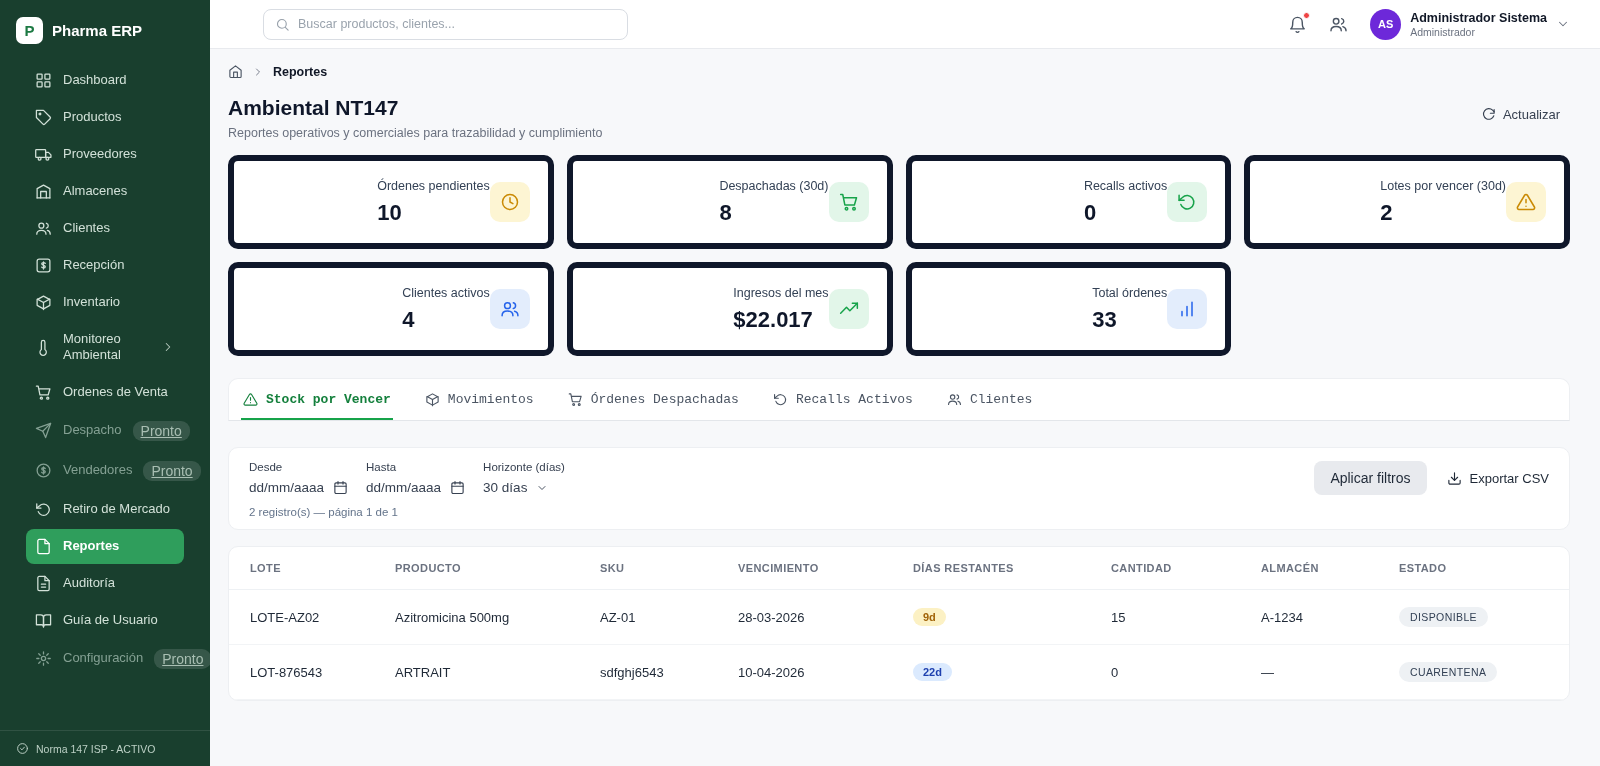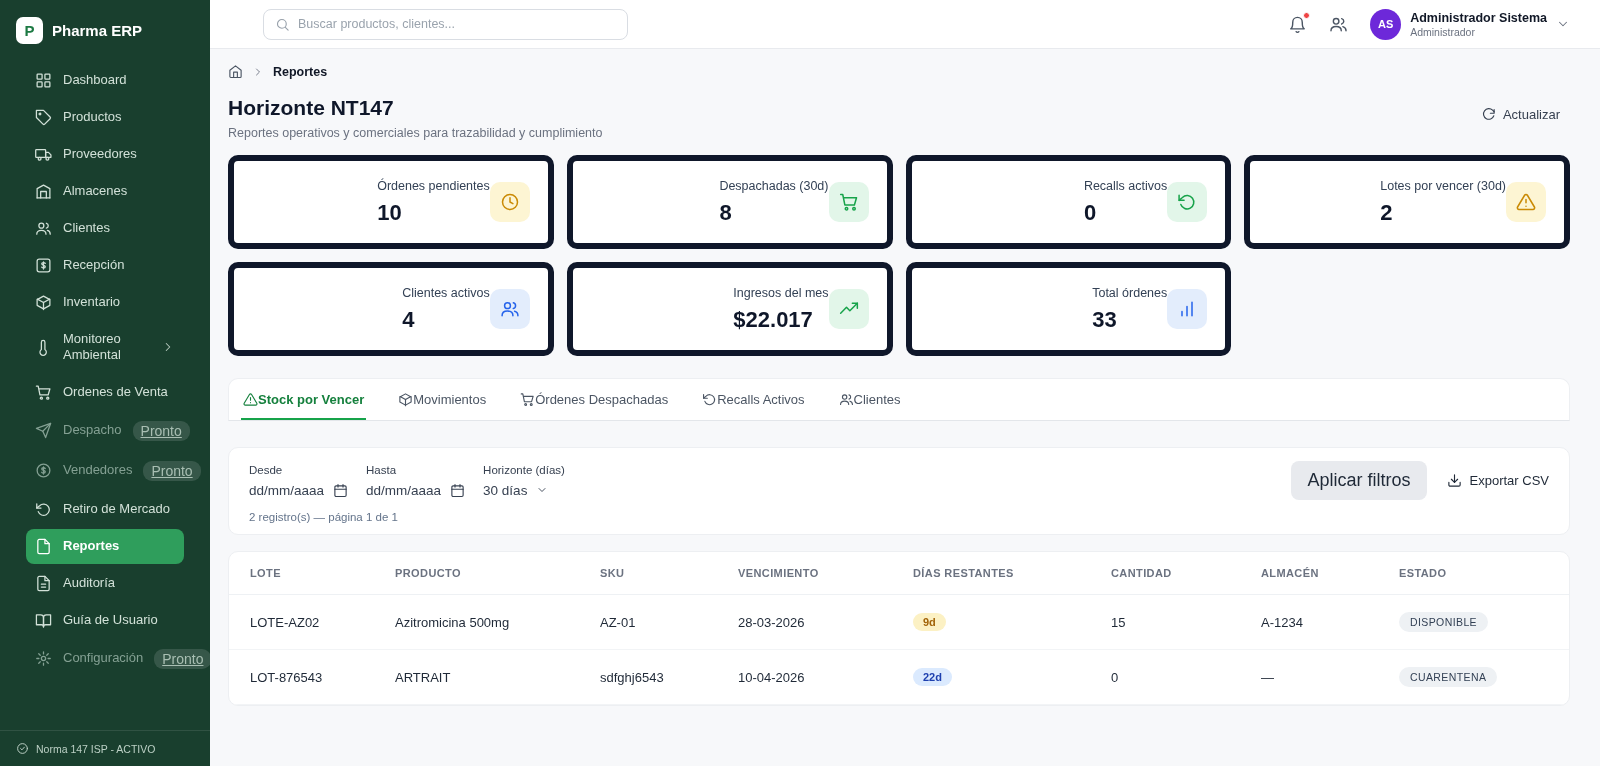--- a/index.html
+++ b/index.html
@@ -51,30 +51,30 @@
   .stats { display:grid; grid-template-columns:repeat(4,1fr); gap:13px; margin-top:15px; }
   .stat-card { background:#fff; border:6px solid #0f172a; border-radius:10px; padding:15px 18px; display:flex; align-items:center; justify-content:flex-end; height:94px; }
   .stat-label { font-size:12.5px; color:#334155; }
   .stat-value { font-size:22px; font-weight:bold; color:#0f172a; margin-top:7px; }
   .stat-icon { width:40px; height:40px; border-radius:10px; display:flex; align-items:center; justify-content:center; flex:none; }
   .tone-amber { background:#fdf5d3; color:#ca8a04; }
   .tone-green { background:#e2f6e9; color:#17a34a; }
   .tone-blue  { background:#e3edfc; color:#2563eb; }
 
   .tabs { display:flex; gap:30px; margin-top:22px; padding:0 12px; background:#fff; border:1px solid #edeff2; border-bottom:1px solid #e3e6ea; border-radius:10px 10px 0 0; }
-  .tab { display:flex; align-items:center; padding:13px 2px 11px; font-size:13px; color:#4b5563; background:none; border:none; border-bottom:2px solid transparent; cursor:pointer; font-family:Liberation Sans, sans-serif; }
+  .tab { display:flex; align-items:center; gap:8px; padding:13px 2px 11px; font-size:13px; color:#4b5563; background:none; border:none; border-bottom:2px solid transparent; cursor:pointer; font-family:Liberation Mono, monospace; }
   .tab.active { color:#15803d; border-bottom-color:#16a34a; font-weight:bold; }
 
   .filter-card { margin-top:26px; background:#fff; border:1px solid #edeff2; border-radius:10px; padding:13px 20px 11px; }
   .filter-row { display:flex; align-items:center; }
   .fields { display:flex; gap:18px; }
   .field-label { font-size:11.5px; color:#374151; margin-bottom:7px; }
   .field-value { display:flex; align-items:center; gap:9px; font-size:13.5px; color:#374151; cursor:pointer; }
   .filter-actions { margin-left:auto; display:flex; align-items:center; gap:20px; }
-  .btn-gray { background:#e8eaee; border:none; border-radius:8px; padding:9px 16px; font-size:18px; color:#1f2937; cursor:pointer; font-family:inherit; }
+  .btn-gray { background:#e8eaee; border:none; border-radius:8px; padding:9px 16px; font-size:14px; color:#1f2937; cursor:pointer; font-family:inherit; }
   .btn-ghost { background:none; border:none; display:flex; gap:8px; align-items:center; font-size:13px; color:#1f2937; cursor:pointer; font-family:inherit; }
   .result-info { font-size:11.5px; color:#64748b; margin-top:11px; }
 
   .table-card { margin-top:16px; background:#fff; border:1px solid #edeff2; border-radius:10px; overflow:hidden; }
   .t-row { display:grid; grid-template-columns:145px 205px 138px 175px 198px 150px 138px 1fr; padding:0 21px; align-items:center; }
   .t-head { border-bottom:1px solid #eef1f4; }
   .t-head > div { font-size:11px; font-weight:bold; color:#6b7280; letter-spacing:.4px; padding:15px 0; }
   .t-body-row { border-bottom:1px solid #f2f4f6; }
   .t-body-row > div { font-size:13px; color:#1f2937; padding:17px 0; }
   .pill { display:inline-block; border-radius:999px; padding:3px 10px; font-size:11px; font-weight:bold; }
@@ -323,21 +323,21 @@
         <span>
             <svg class="ic" viewBox="0 0 24 24" width="12" height="12">
               <path d="m9 6 6 6-6 6"></path>
             </svg>
           </span>
         <span class="crumb-current">Reportes</span>
       </div>
 
       <div class="page-head">
         <div>
-          <div class="page-title">Horizonte NT147</div>
+          <div class="page-title">Ambiental NT147</div>
           <div class="page-sub">Reportes operativos y comerciales para trazabilidad y cumplimiento</div>
         </div>
         <button class="refresh-btn">
           <span>
               <svg class="ic" viewBox="0 0 24 24" width="15" height="15">
                 <path d="M21 4v6h-6"></path>
                 <path d="M20.5 14a8.5 8.5 0 1 1-2-8.9L21 7.6"></path>
               </svg>
             </span>
           <span>Actualizar</span>

